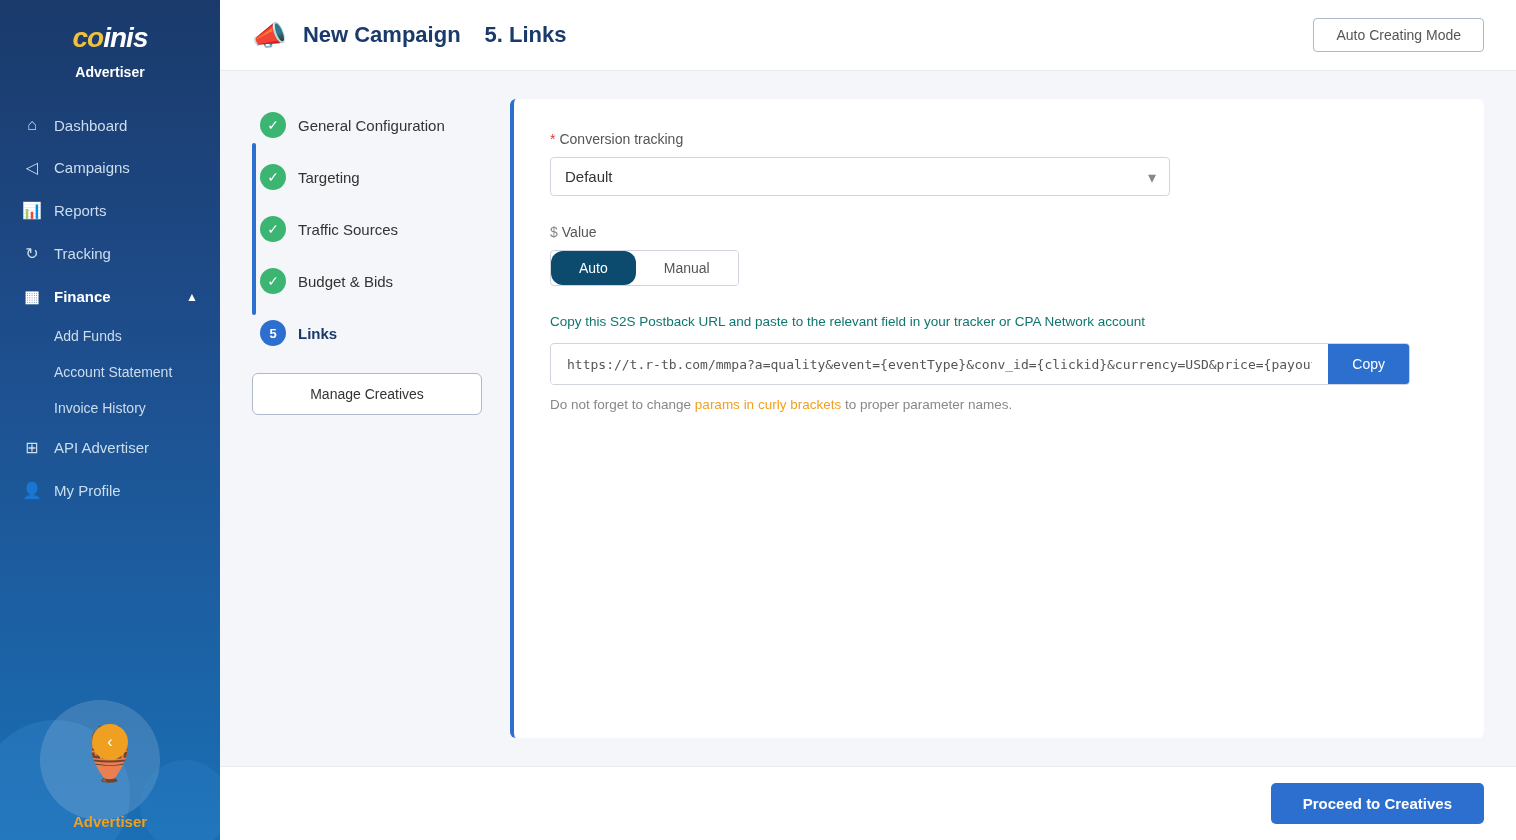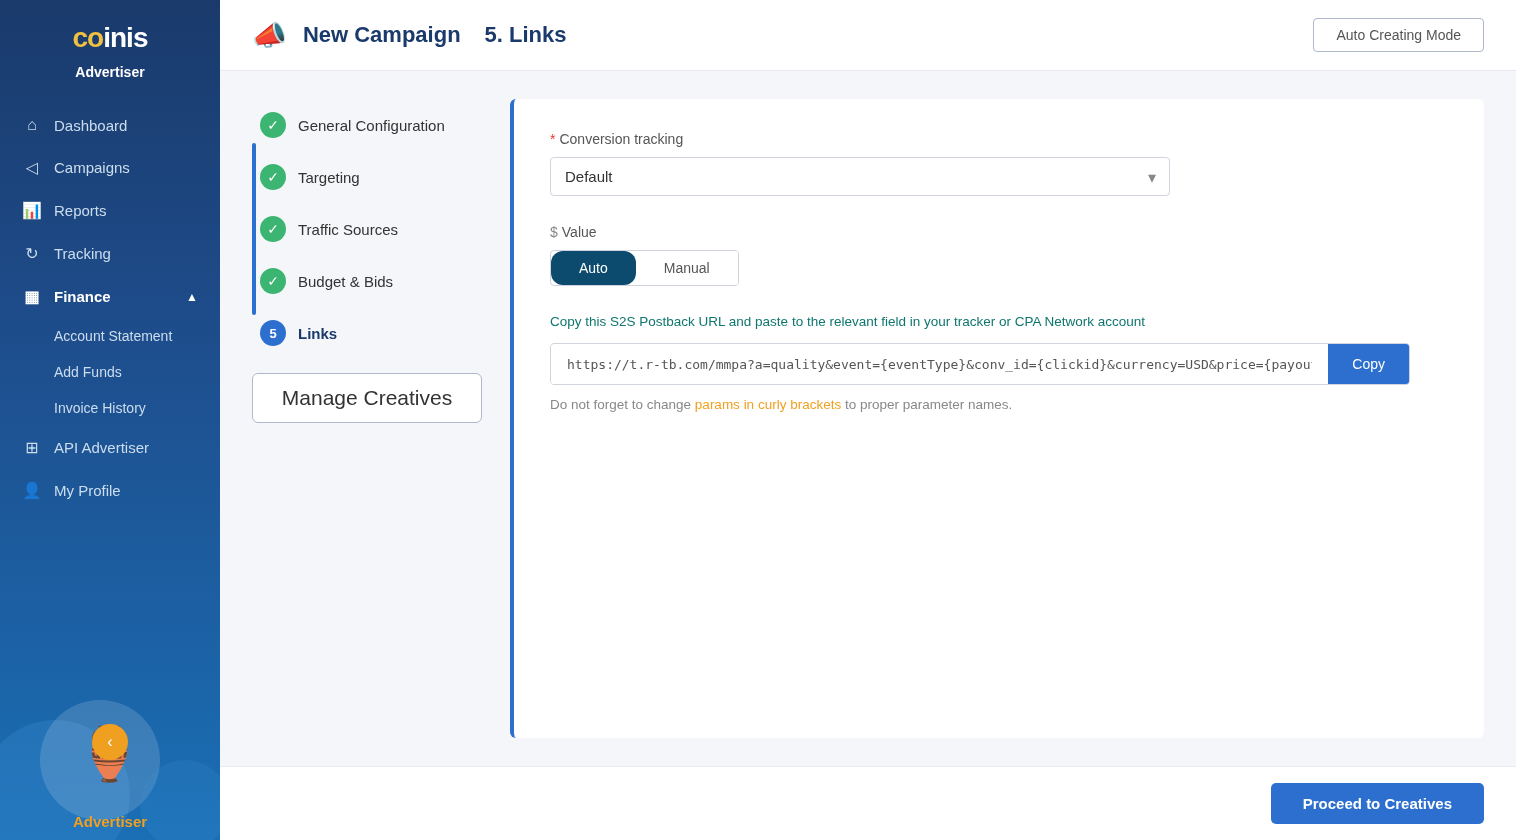--- a/index.html
+++ b/index.html
@@ -12,20 +12,21 @@
       background: linear-gradient(180deg, #1a3a6b 0%, #1e4d8c 40%, #1a6fb5 100%);
       display: flex;
       flex-direction: column;
       color: #fff;
       position: relative;
       overflow: hidden;
     }
     .sidebar-logo {
       padding: 22px 20px 10px 20px;
       text-align: center;
+      font-style: italic;
     }
     .sidebar-logo .logo-text {
       font-size: 28px;
       font-weight: 700;
       color: #fff;
       letter-spacing: -1px;
     }
     .sidebar-logo .logo-text span { color: #f0c040; }
     .sidebar-role {
       text-align: center;
@@ -209,21 +210,21 @@
     }
     .step-label { font-size: 15px; color: #333; }
     .manage-creatives-btn {
       margin-top: 14px;
       width: 100%;
       border: 1.5px solid #b0b8cc;
       background: #fff;
       color: #333;
       padding: 12px 16px;
       border-radius: 6px;
-      font-size: 21px;
+      font-size: 14px;
       cursor: pointer;
       text-align: center;
     }
 
     
     .form-panel {
       flex: 1;
       background: #fff;
       border-radius: 6px;
       padding: 32px 36px;
@@ -394,24 +395,24 @@
     <div class="nav-item">
       <span class="nav-icon">↻</span>
       <span>Tracking</span>
     </div>
     <div class="nav-item active">
       <span class="nav-icon">▦</span>
       <span>Finance</span>
       <span class="chevron">▲</span>
     </div>
     <div class="nav-sub-item">
+      <span>Add Funds</span>
+    </div>
+    <div class="nav-sub-item">
       <span>Account Statement</span>
-    </div>
-    <div class="nav-sub-item">
-      <span>Add Funds</span>
     </div>
     <div class="nav-sub-item">
       <span>Invoice History</span>
     </div>
     <div class="nav-item">
       <span class="nav-icon">⊞</span>
       <span>API Advertiser</span>
     </div>
     <div class="nav-item">
       <span class="nav-icon">👤</span>

